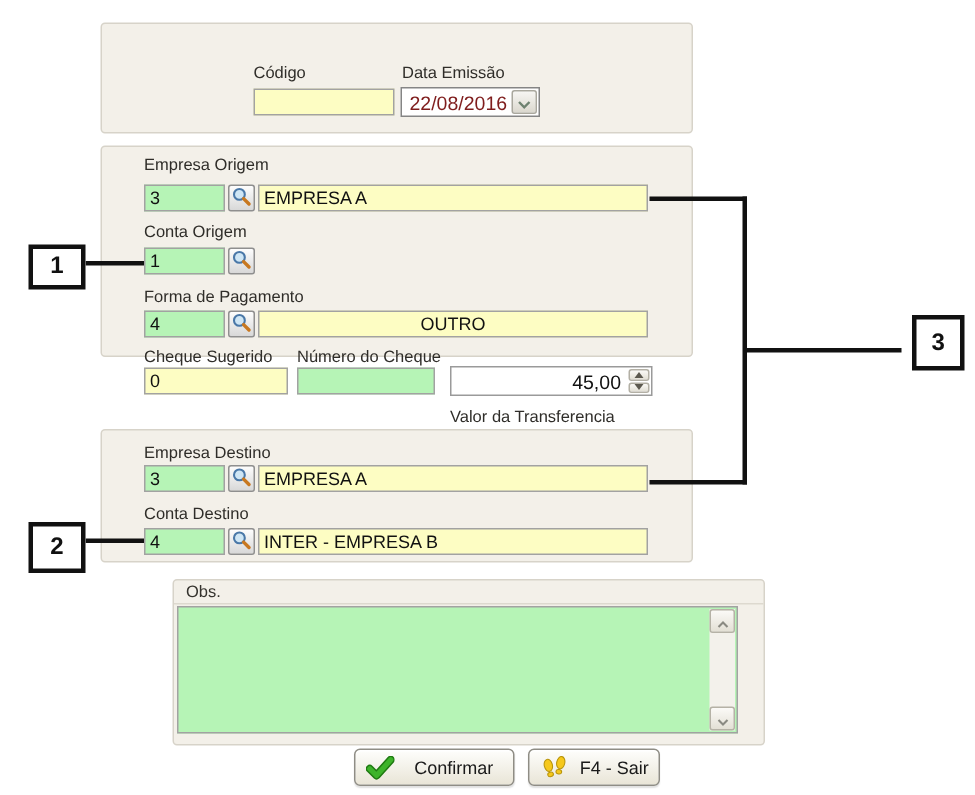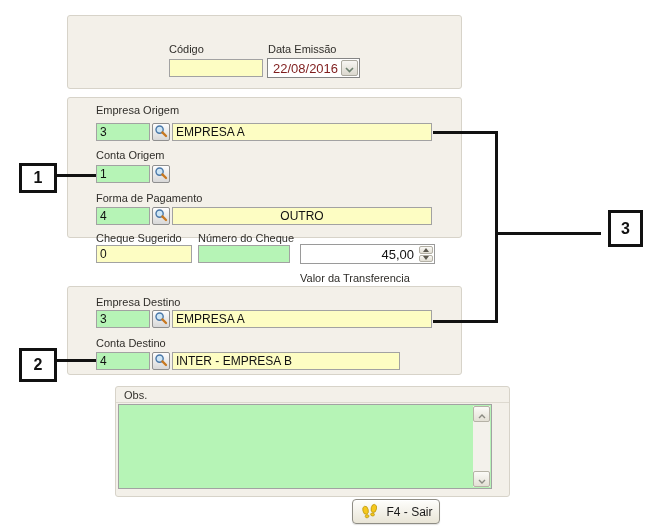--- a/index.html
+++ b/index.html
@@ -121,21 +121,21 @@
     <div class="lbl" style="left:28px;top:50px;">Conta Destino</div>
     <input class="fld green" style="left: 28px; top: 65px; width: 54px;" readonly="" value="4">
     <button class="mag-btn" style="left:84px;top:65px;">
       <span>
         <svg width="14" height="14" viewBox="0 0 14 14">
             <circle cx="5.6" cy="5.6" r="3.6" fill="#cfe6f5" stroke="#4a78a8" stroke-width="1.4"></circle>
             <line x1="8.4" y1="8.4" x2="12" y2="12" stroke="#c87820" stroke-width="2.3" stroke-linecap="round"></line>
           </svg>
       </span>
     </button>
-    <input class="fld yellow" style="left: 104px; top: 65px; width: 228px;" readonly="" value="INTER - EMPRESA B">
+    <input class="fld yellow" style="left: 104px; top: 65px; width: 260px;" readonly="" value="INTER - EMPRESA B">
   </div>
 
   <div class="grp" style="left:67px;top:386px;width:395px;height:111px;margin-left:48px;">
     <div class="grp-cap"><span>Obs.</span></div>
     <div class="obs-area" style="left:2px;top:17px;width:374px;height:85px;">
       <span></span>
       <div class="sb">
         <button class="sb-btn" style="top:0;">
           <span>
             <svg width="8" height="5" viewBox="0 0 8 5">
@@ -147,20 +147,29 @@
           <span>
             <svg width="8" height="5" viewBox="0 0 8 5">
                 <polyline points="1,1 4,4 7,1" fill="none" stroke="#8a8a82" stroke-width="1.4"></polyline>
               </svg>
           </span>
         </button>
       </div>
     </div>
   </div>
 
+  <button class="btn" style="left:236px;top:499px;width:107px;">
+    <span class="bicon">
+      <svg width="19" height="16" viewBox="0 0 19 16">
+          <path d="M2.5 8.5 L7 13 L16.5 2.5" fill="none" stroke="#1f7a12" stroke-width="5.4" stroke-linecap="round" stroke-linejoin="round"></path>
+          <path d="M2.5 8.5 L7 13 L16.5 2.5" fill="none" stroke="#3db32a" stroke-width="3.4" stroke-linecap="round" stroke-linejoin="round"></path>
+        </svg>
+    </span>
+    <span class="blab">Confirmar</span>
+  </button>
   <button class="btn" style="left:352px;top:499px;width:88px;">
     <span class="bicon">
       <svg width="20" height="18" viewBox="0 0 20 18">
         <g transform="rotate(-14 6 9)">
           <ellipse cx="6" cy="7.2" rx="2.7" ry="4.1" fill="#f6c81c" stroke="#b8940a" stroke-width="0.7"></ellipse>
           <ellipse cx="6" cy="13.4" rx="1.9" ry="1.5" fill="#f6c81c" stroke="#b8940a" stroke-width="0.7"></ellipse>
         </g>
         <g transform="rotate(12 13.5 7)">
           <ellipse cx="13.5" cy="5.4" rx="2.7" ry="4.1" fill="#f6c81c" stroke="#b8940a" stroke-width="0.7"></ellipse>
           <ellipse cx="13.5" cy="11.6" rx="1.9" ry="1.5" fill="#f6c81c" stroke="#b8940a" stroke-width="0.7"></ellipse>

